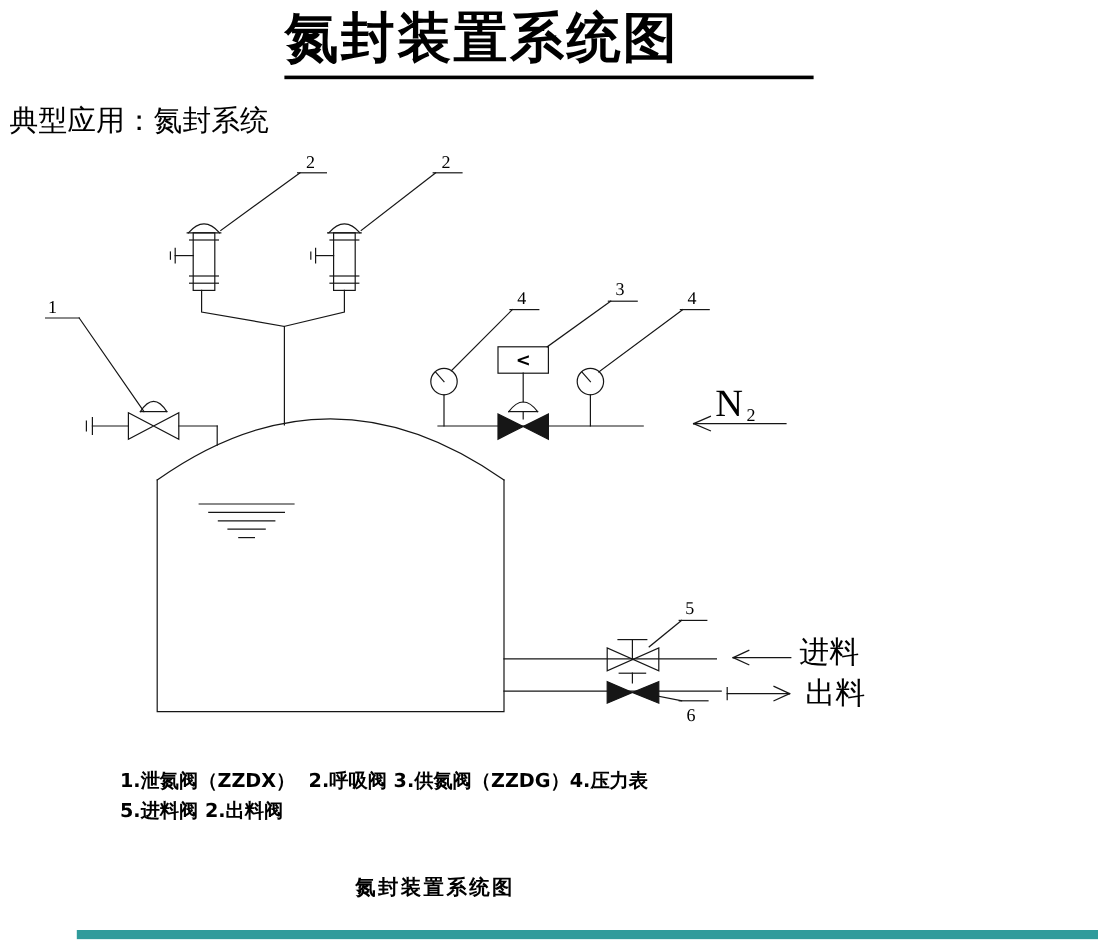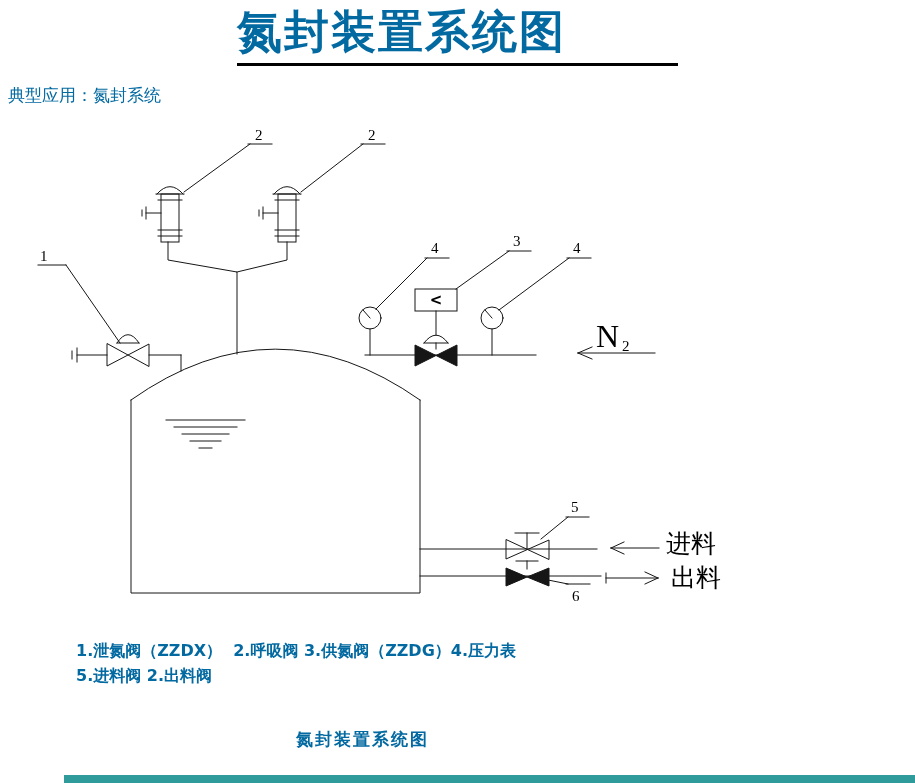--- a/index.html
+++ b/index.html
@@ -1,37 +1,37 @@
 <!DOCTYPE html>
 <html><head>
 <meta charset="utf-8">
 <style>
   html,body{margin:0;padding:0;background:#ffffff;}
   .page{
     position:relative;width:915px;height:783px;background:#ffffff;
-    overflow:hidden;color:#0369a1;
+    overflow:hidden;color:#000000;
     font-family:"Liberation Serif", serif;
   }
   .title-wrap{position:absolute;top:4px;left:0;width:100%;text-align:center;}
   .title{
     display:inline-block;font-size:45px;font-weight:bold;letter-spacing:2px;
     border-bottom:3px solid #000;padding:0 112px 3px 0;line-height:1.25;
   }
-  .subtitle{position:absolute;left:8px;top:84px;font-size:17px;}
+  .subtitle{position:absolute;left:8px;top:84px;font-size:24px;}
   svg.diagram{position:absolute;left:0;top:0;}
   .ln{stroke:#161616;stroke-width:1;fill:none;stroke-linecap:square;}
   .fl{fill:#161616;stroke:#161616;stroke-width:1;}
   text{fill:#000;}
   .num{font:15px "Liberation Serif", serif;}
   .big-n{font:32px "Liberation Serif", serif;}
   .sub-n{font:15px "Liberation Serif", serif;}
   .cjk{font:25px "Liberation Serif", serif;}
   .reg-sym{font:bold 15px "DejaVu Sans", sans-serif;text-anchor:middle;}
   .legend{
-    position:absolute;left:76px;font-size:16px;font-weight:bold;white-space:pre;
+    position:absolute;left:100px;font-size:16px;font-weight:bold;white-space:pre;
     font-family:"DejaVu Sans", sans-serif;
   }
   .legend-1{top:641px;}
   .legend-2{top:666px;}
   .caption{
     position:absolute;left:296px;top:728px;font-size:17px;font-weight:bold;
     font-family:"DejaVu Sans", sans-serif;letter-spacing:2px;
   }
   .accent-bar{position:absolute;left:64px;top:775px;width:851px;height:8px;background:#2f9b9b;}
 </style>

